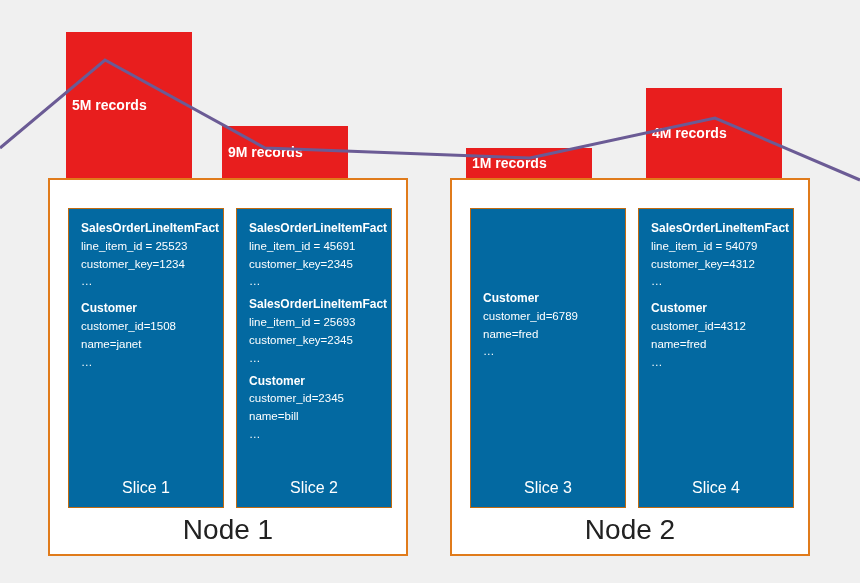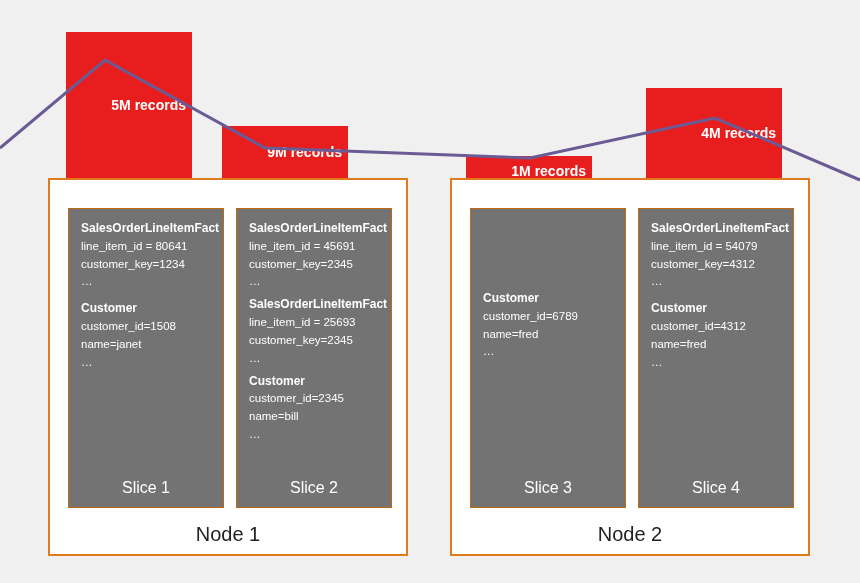--- a/index.html
+++ b/index.html
@@ -16,41 +16,41 @@
     inset: 0;
   }
   .red-bar {
     position: absolute;
     background: #e81e1e;
     color: #fff;
     font-size: 14px;
     font-weight: 600;
     display: flex;
     align-items: center;
-    justify-content: flex-end;
+    justify-content: flex-start;
     text-align: center;
     padding: 0 6px;
   }
   .node {
     position: absolute;
     border: 2px solid #e07b1b;
     background: #fff;
   }
   .node-label {
     position: absolute;
     bottom: 8px;
     left: 0;
     right: 0;
     text-align: center;
-    font-size: 20px;
+    font-size: 28px;
     color: #222;
   }
   .slice {
     position: absolute;
-    background: #737373;
+    background: #0369a1;
     border: 1px solid #c06a10;
     color: #fff;
   }
   .slice-body {
     padding: 10px 12px 4px 12px;
     font-size: 11.5px;
     line-height: 1.55;
   }
   .slice-body b {
     font-weight: 700;
@@ -76,33 +76,33 @@
 <body>
 
 <div class="stage">
 
   <div class="red-bar" style="left:66px;  top:32px;  width:126px; height:146px;">
     <span>5M records</span>
   </div>
   <div class="red-bar" style="left:222px; top:126px; width:126px; height:52px;">
     <span>9M records</span>
   </div>
-  <div class="red-bar" style="left:466px; top:148px; width:126px; height:30px;margin-top:8px;">
+  <div class="red-bar" style="left:466px; top:148px; width:126px; height:30px;">
     <span>1M records</span>
   </div>
   <div class="red-bar" style="left:646px; top:88px;  width:136px; height:90px;">
     <span>4M records</span>
   </div>
 
   <div class="node" style="left:48px; top:178px; width:360px; height:378px;">
     <div class="slice" style="left:18px; top:28px; width:156px; height:300px;">
       <div class="slice-body">
         <div>
           <b>SalesOrderLineItemFact</b><br>
-          <span>line_item_id = 80641</span><br>
+          <span>line_item_id = 25523</span><br>
           <span>customer_key=1234</span><br>
           <span>…</span>
         </div>
         <div style="height:8px"></div>
         <div>
           <b>Customer</b><br>
           <span>customer_id=1508</span><br>
           <span>name=janet</span><br>
           <span>…</span>
         </div>

